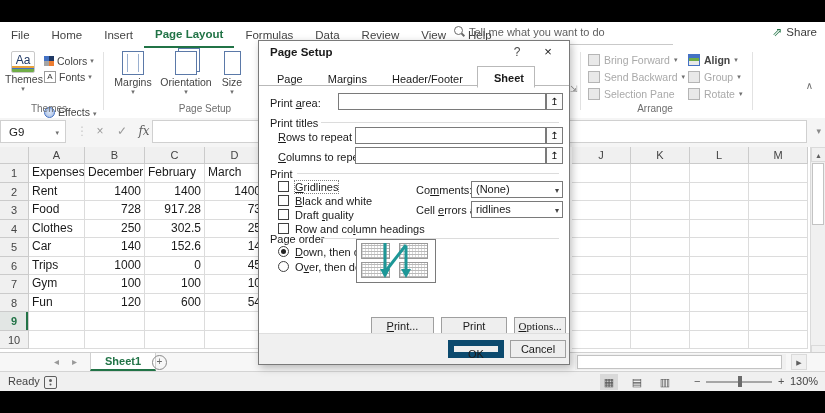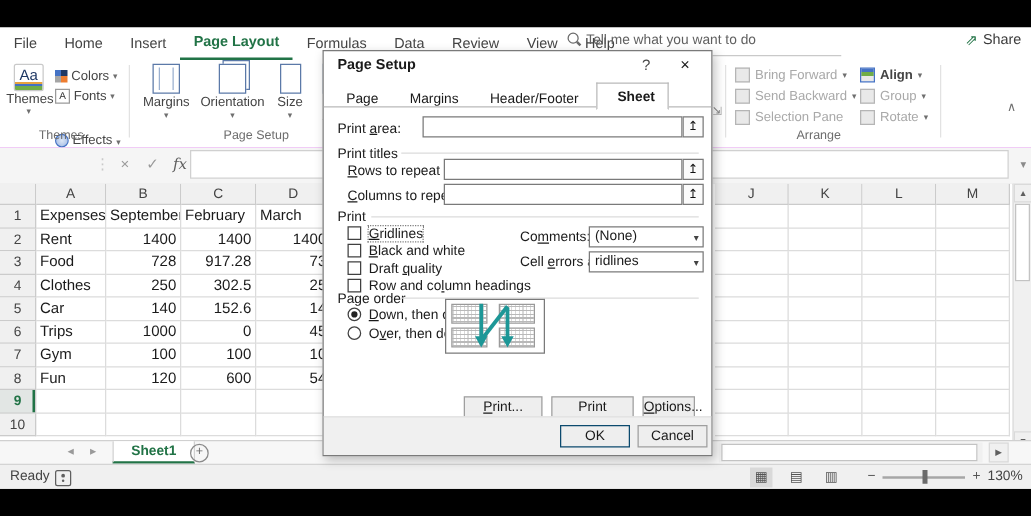--- a/index.html
+++ b/index.html
@@ -121,21 +121,21 @@
   .combo{position:absolute;width:92px;height:17px;border:1px solid #7a7a7a;background:#fff;box-sizing:border-box;line-height:15px;padding-left:4px;}
   .combo .dd{position:absolute;right:3px;top:1px;font-size:8px;color:#444;}
   .radio{position:absolute;width:11px;height:11px;border:1px solid #404040;border-radius:50%;background:#fff;box-sizing:border-box;}
   .radio.sel::after{content:"";position:absolute;left:2px;top:2px;width:5px;height:5px;border-radius:50%;background:#222;}
   .preview{position:absolute;left:97px;top:198px;width:78px;height:42px;border:1px solid #7a7a7a;background:#fff;}
   .ppage{position:absolute;width:29px;height:16px;border:1px solid #9a9a9a;box-sizing:border-box;
      background-image:repeating-linear-gradient(0deg,#b9b9b9 0 1px,transparent 1px 3px),repeating-linear-gradient(90deg,#d9d9d9 0 1px,transparent 1px 3px);}
   .dbtn{position:absolute;height:18px;border:1px solid #9f9f9f;background:#eeeeee;box-sizing:border-box;
         text-align:center;line-height:16px;font-size:11px;color:#1a1a1a;}
   .dfooter{position:absolute;left:0;right:0;bottom:0;height:30px;background:#f0f0f0;border-top:1px solid #dfdfdf;}
-  .dbtn.ok{border:1px solid #0c4a6e;}
+  .dbtn.ok{border:6px solid #0c4a6e;}
   u{text-decoration:underline;}
 </style>
 </head>
 <body>
 
 <div class="screen">
   <div class="window">
 
     <div class="menubar">
       <span class="mtab">File</span>
@@ -233,41 +233,45 @@
         <span class="mini-ic"></span>
         <span>Rotate</span>
         <span class="dd">▾</span>
       </div>
       <div class="glabel" style="left:610px;width:90px;">Arrange</div>
       <div class="gsep" style="left:752px;"></div>
       <div class="collapse">∧</div>
     </div>
 
     <div class="fbar">
+      <div class="namebox">
+        <span>G9</span>
+        <span class="dd">▾</span>
+      </div>
       <div class="fico" style="left:72px;color:#c9c9c9;">⋮</div>
       <div class="fico" style="left:90px;">×</div>
       <div class="fico" style="left:112px;">✓</div>
       <div class="fico fxi" style="left:134px;">fx</div>
       <div class="finput"></div>
       <div class="fchev">▾</div>
     </div>
 
     <div class="gridwrap">
       <div id="left-grid">
           <div class="g-row g-head">
             <div class="g-corner"></div>
             <div class="g-ch">A</div>
             <div class="g-ch">B</div>
             <div class="g-ch">C</div>
             <div class="g-ch">D</div>
           </div>
           <div class="g-row">
             <div class="g-rh">1</div>
             <div class="g-cell">Expenses</div>
-            <div class="g-cell">September</div>
+            <div class="g-cell">December</div>
             <div class="g-cell">February</div>
             <div class="g-cell">March</div>
           </div>
           <div class="g-row">
             <div class="g-rh">2</div>
             <div class="g-cell">Rent</div>
             <div class="g-cell num">1400</div>
             <div class="g-cell num">1400</div>
             <div class="g-cell num">1400</div>
           </div>
@@ -494,20 +498,20 @@
         <line x1="28" y1="3" x2="28" y2="30" stroke="#1d9797" stroke-width="3"></line>
         <polygon points="23,29 33,29 28,38" fill="#1d9797"></polygon>
         <line x1="28" y1="32" x2="49" y2="5" stroke="#1d9797" stroke-width="3"></line>
         <line x1="49" y1="6" x2="49" y2="30" stroke="#1d9797" stroke-width="3"></line>
         <polygon points="44,29 54,29 49,38" fill="#1d9797"></polygon>
       </svg>
     </div>
 
     <div class="dbtn" style="left:112px;top:276px;width:63px;"><u>P</u>rint...</div>
     <div class="dbtn" style="left:182px;top:276px;width:66px;">Print Previe<u>w</u></div>
-    <div class="dbtn" style="left:255px;top:276px;width:42px;"><u>O</u>ptions...</div>
+    <div class="dbtn" style="left:255px;top:276px;width:52px;font-family:Liberation Serif, serif;"><u>O</u>ptions...</div>
 
     <div class="dfooter">
       <div class="dbtn ok" style="left:189px;top:6px;width:56px;">OK</div>
       <div class="dbtn" style="left:251px;top:6px;width:56px;">Cancel</div>
     </div>
   </div>
 </div>
 
 </body></html>

